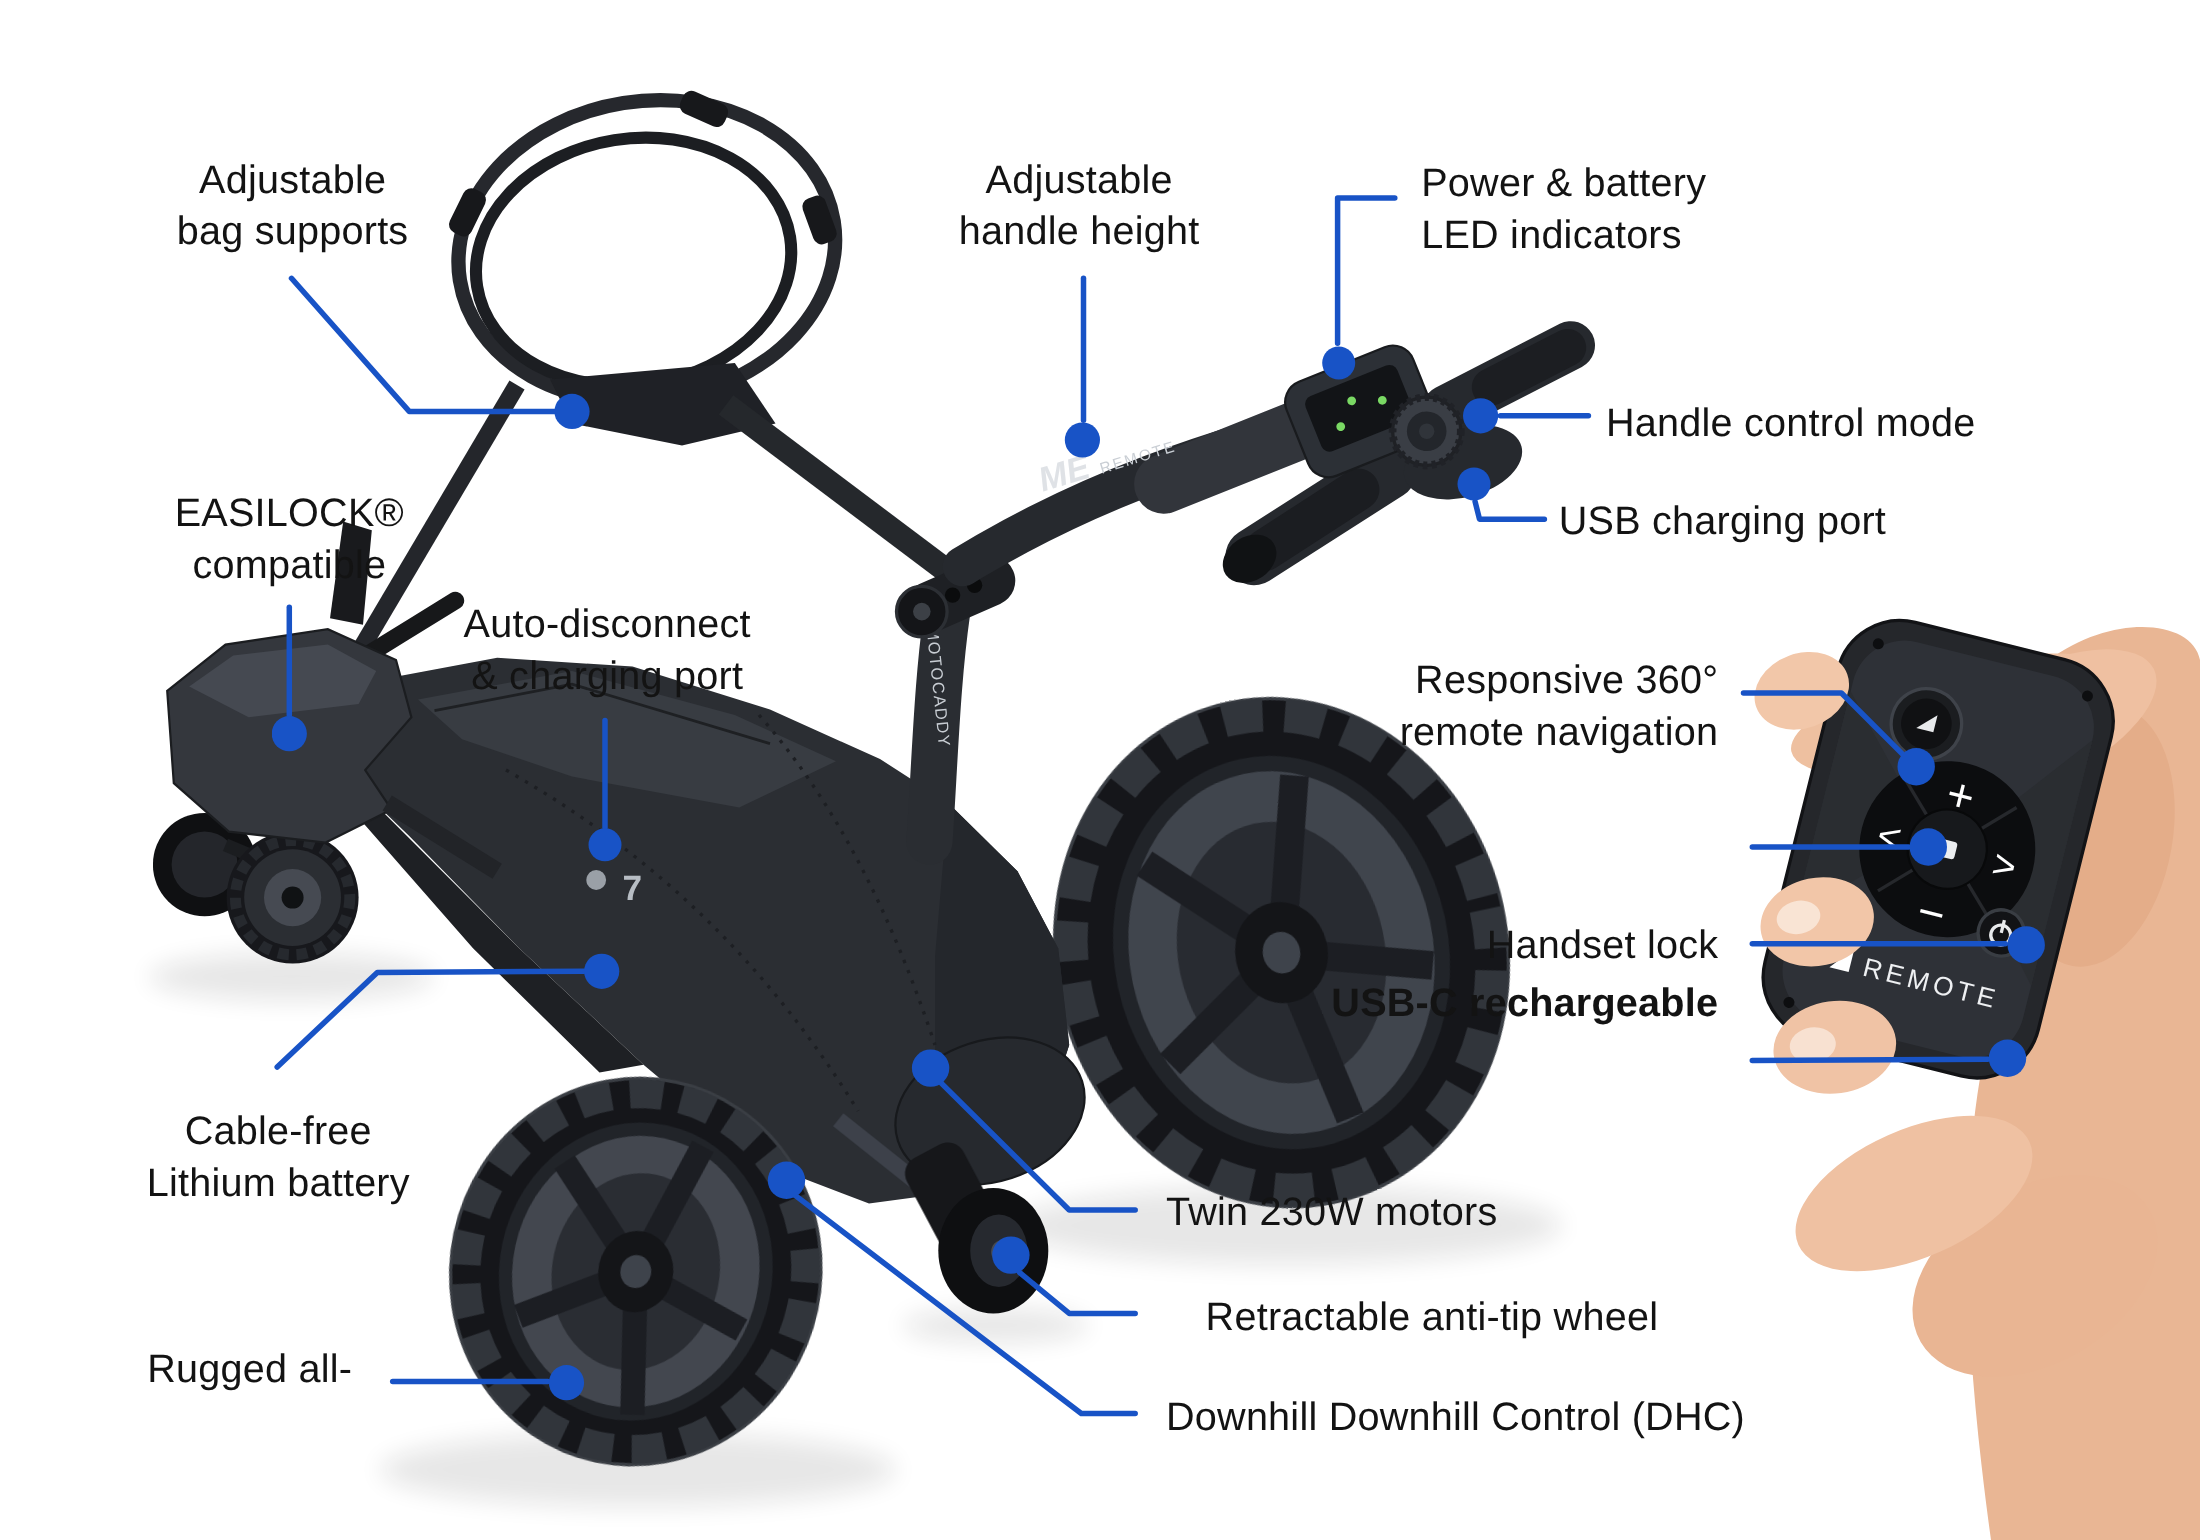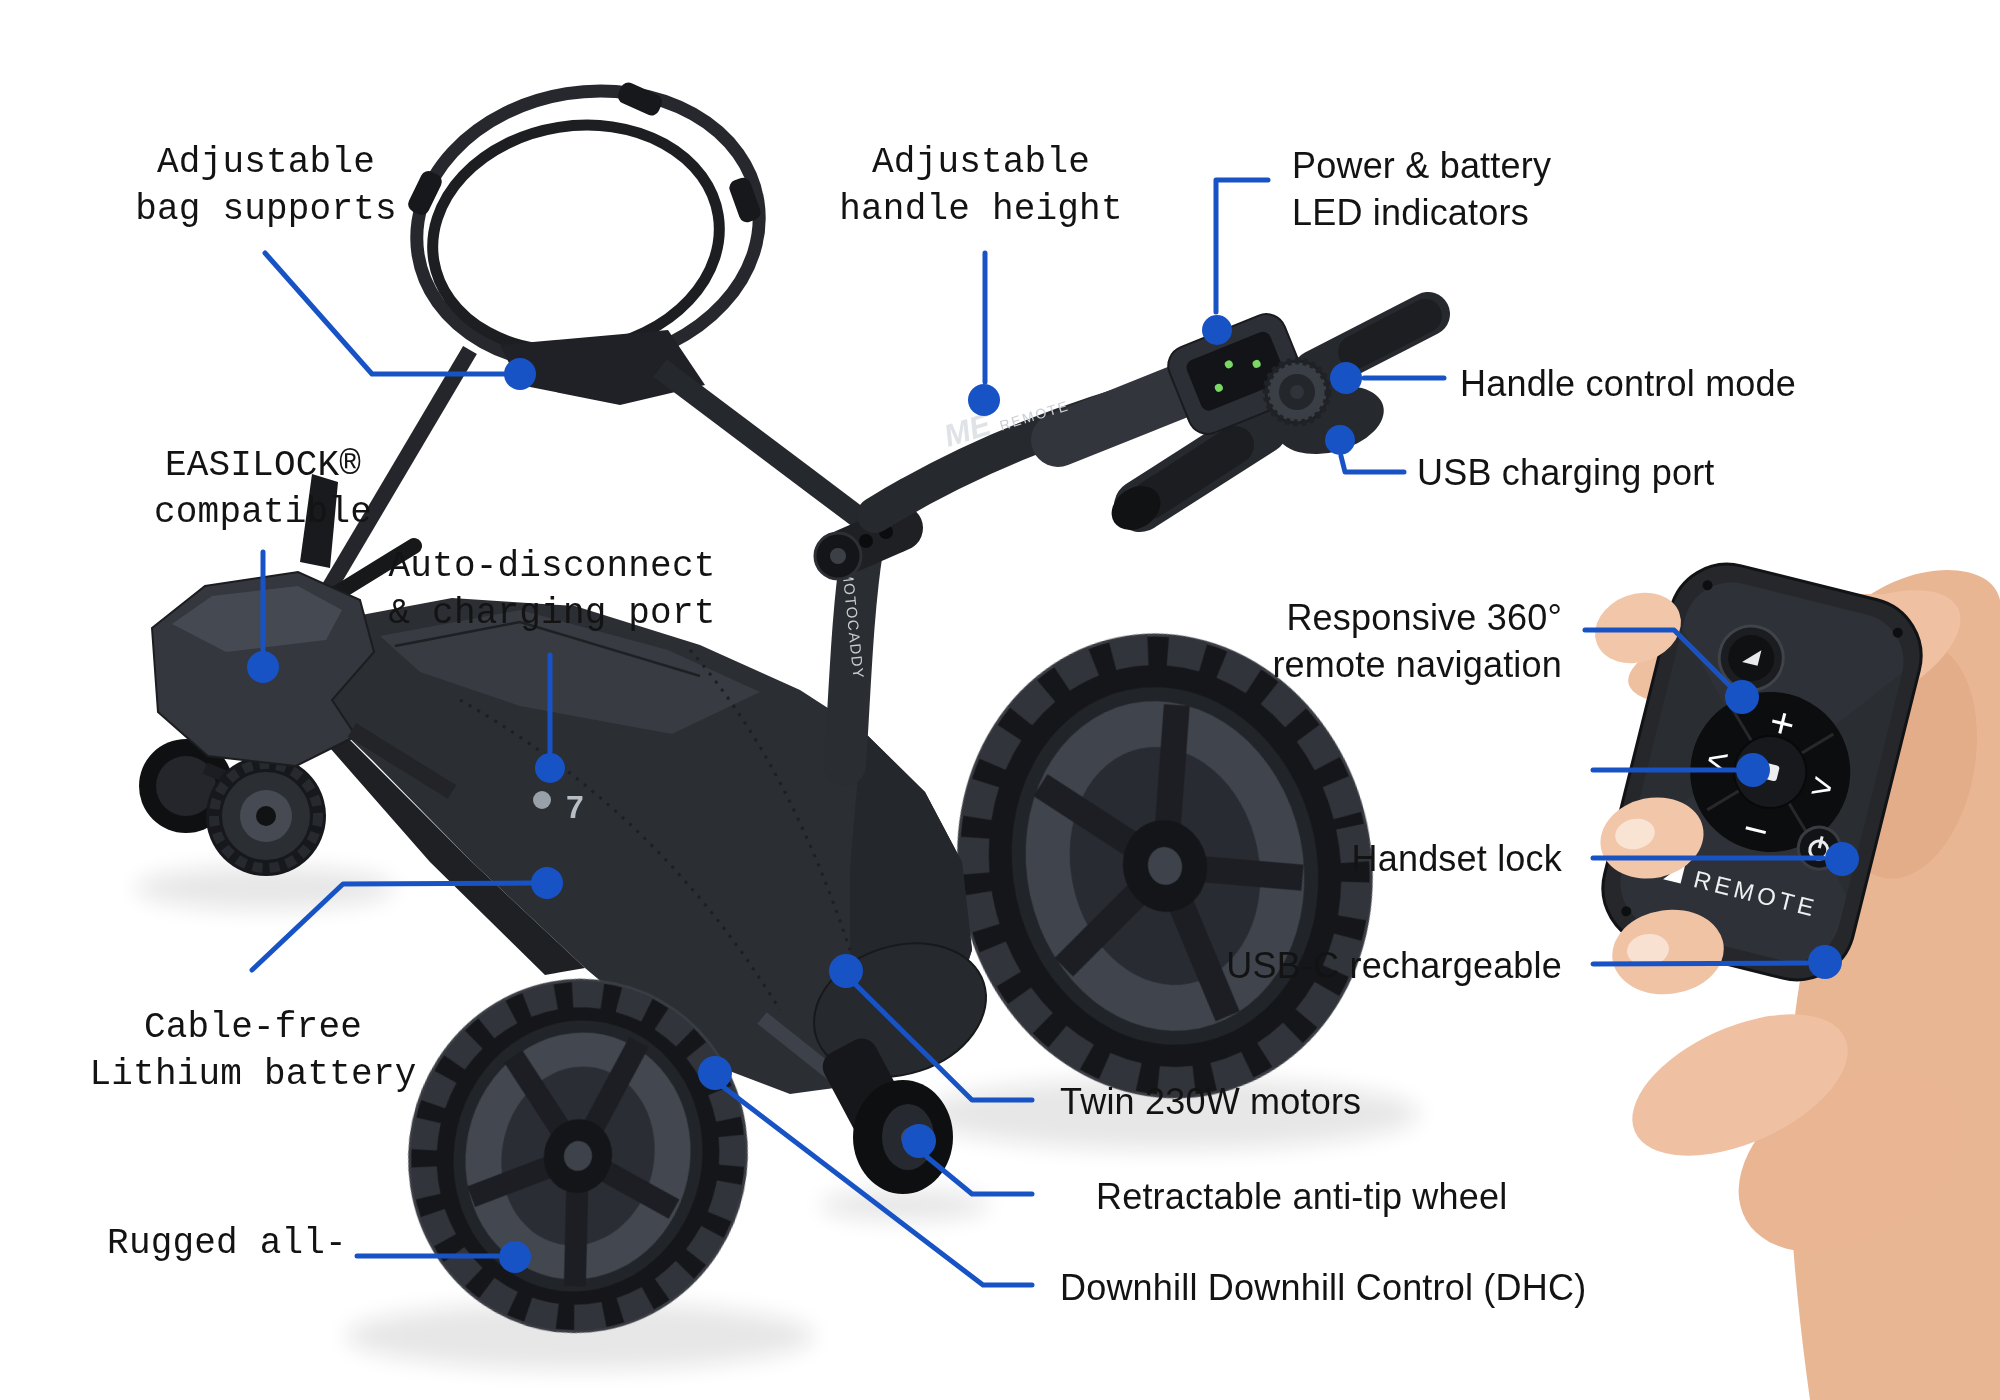--- a/index.html
+++ b/index.html
@@ -12,21 +12,21 @@
   .canvas{
     position:relative;width:2000px;height:1400px;background:var(--bg);
     font-family:"Liberation Sans","DejaVu Sans",sans-serif;overflow:hidden;
   }
   .art{position:absolute;left:0;top:0;}
   .callout-label{
     position:absolute;font-size:36px;line-height:47px;color:var(--label);
     letter-spacing:.2px;
   }
   .callout-label span{display:block;}
-  .ta-c{text-align:center;font-family:Liberation Mono, monospace;}
+  .ta-c{text-align:center;}
   .ta-r{text-align:right;}
   .ta-l{text-align:left;}
   .c-line{stroke:var(--accent);fill:none;stroke-width:5;stroke-linecap:round;stroke-linejoin:round;}
   .c-dot{fill:var(--accent);}
   .led{fill:var(--led);}
   .soft{filter:url(#soft);}
 </style>
 </head>
 <body>
 
@@ -314,21 +314,21 @@
 <div class="callout-label ta-r" style="left:1162px;top:594px;width:400px;">
   <span>Responsive 360°</span>
   <span>remote navigation</span>
 </div>
 
 
 <div class="callout-label ta-r" style="left:1162px;top:835px;width:400px;">
   <span>Handset lock</span>
 </div>
 
-<div class="callout-label ta-r" style="left:1162px;top:942px;width:400px;">
+<div class="callout-label ta-r" style="left:1162px;top:888px;width:400px;font-weight:bold;">
   <span>USB-C rechargeable</span>
 </div>
 
 <div class="callout-label ta-c" style="left:53px;top:1004px;width:400px;">
   <span>Cable-free</span>
   <span>Lithium battery</span>
 </div>
 
 <div class="callout-label ta-c" style="left:27px;top:1220px;width:400px;">
   <span>Rugged all-</span>

